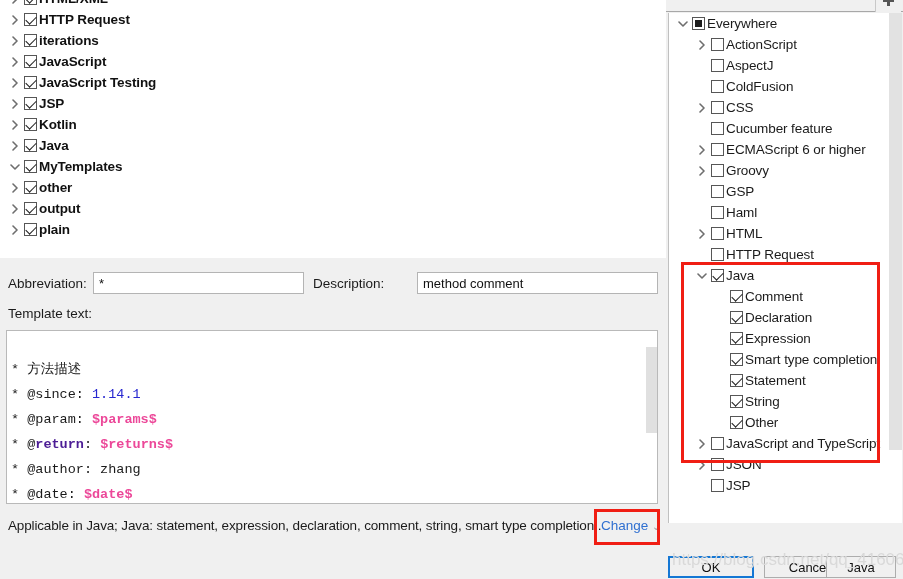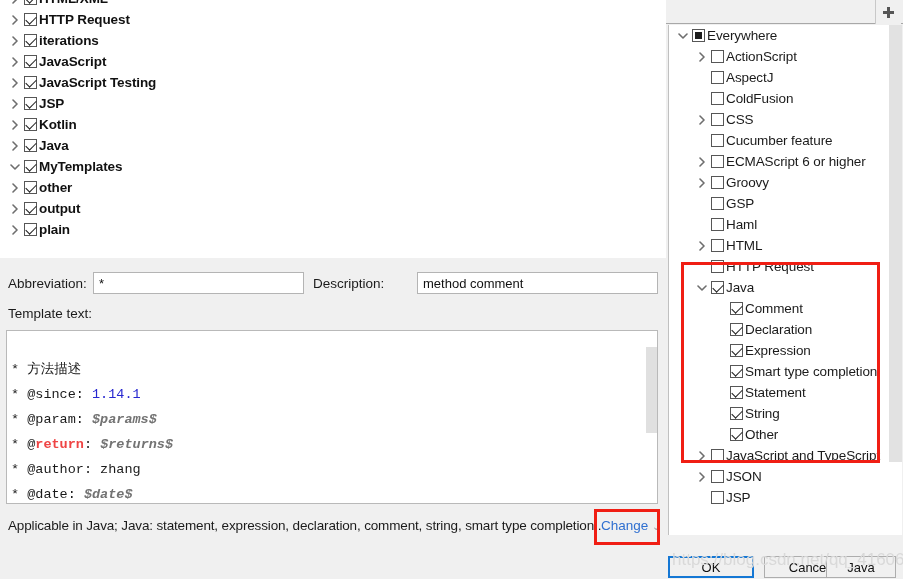--- a/index.html
+++ b/index.html
@@ -75,22 +75,22 @@
   }
   #tpl-code {
     position: absolute; left: 4px; top: 26px;
     font-family: "Liberation Mono", monospace;
     font-size: 13.5px; line-height: 25px; color: #1a1a1a;
     white-space: pre;
   }
   #tpl-code .ln { display: block; height: 25px; }
   .tok-plain { color: #1a1a1a; }
   .tok-num { color: #2727d0; }
-  .tok-kw { color: #ef4444; font-weight: bold; }
-  .tok-var { color: #737373; font-weight: bold; font-style: italic; }
+  .tok-kw { color: #4c1d95; font-weight: bold; }
+  .tok-var { color: #ec4899; font-weight: bold; }
   .tpl-scroll-track {
     position: absolute; right: 0; top: 0; width: 11px; height: 172px;
     background: #ffffff;
   }
   .tpl-scroll-thumb {
     position: absolute; right: 0; top: 16px; width: 11px; height: 86px;
     background: #e0e0e0;
   }
 
   
@@ -110,21 +110,21 @@
     position: absolute; left: 652px; top: 521px;
     font-size: 10px; color: #9a9a9a;
   }
   #change-hl {
     position: absolute; left: 594px; top: 509px; width: 66px; height: 36px;
     border: 3px solid #f01e14; background: transparent; pointer-events: none;
   }
 
   
   #right-panel {
-    position: absolute; left: 666px; top: 12px; width: 237px; height: 422px;
+    position: absolute; left: 666px; top: 0; width: 237px; height: 422px;
     background: #f0f0f0;
     text-align: center;
   }
   #right-top-bar {
     position: absolute; left: 0; top: 0; width: 237px; height: 12px;
     background: #f0f0f0; border-bottom: 1px solid #a8a8a8;
   }
   #add-button {
     position: absolute; right: 2px; top: -12px; width: 26px; height: 24px;
     background: #f0f0f0; border-left: 1px solid #c8c8c8;

